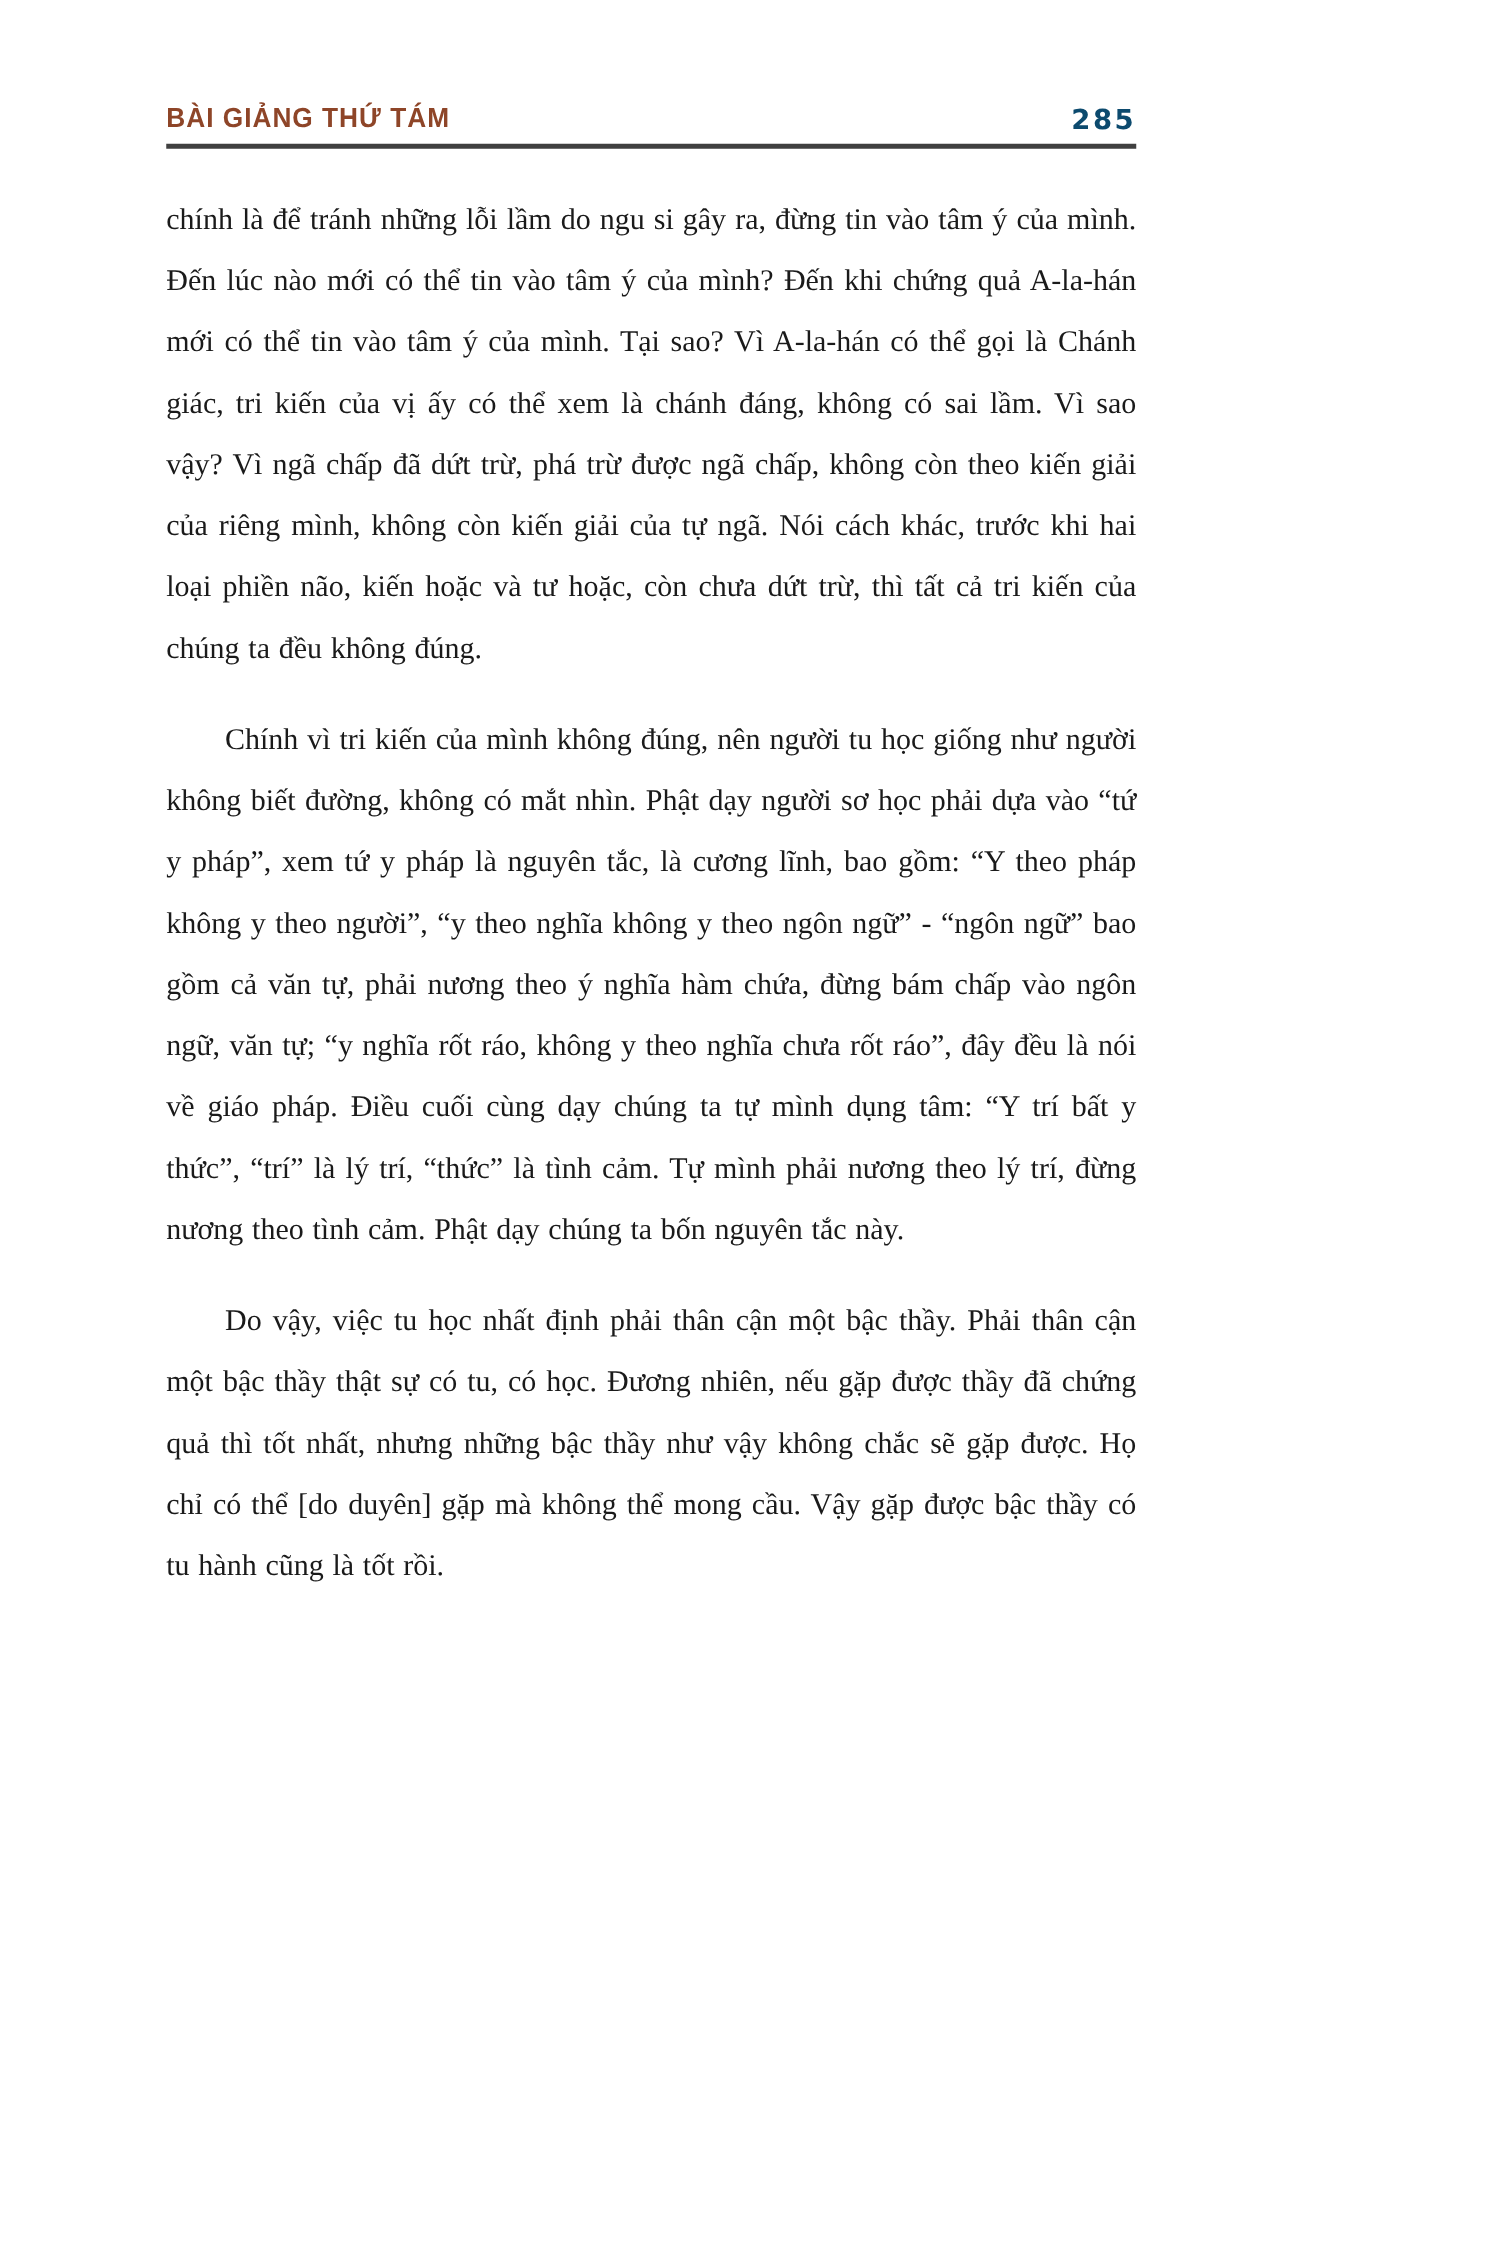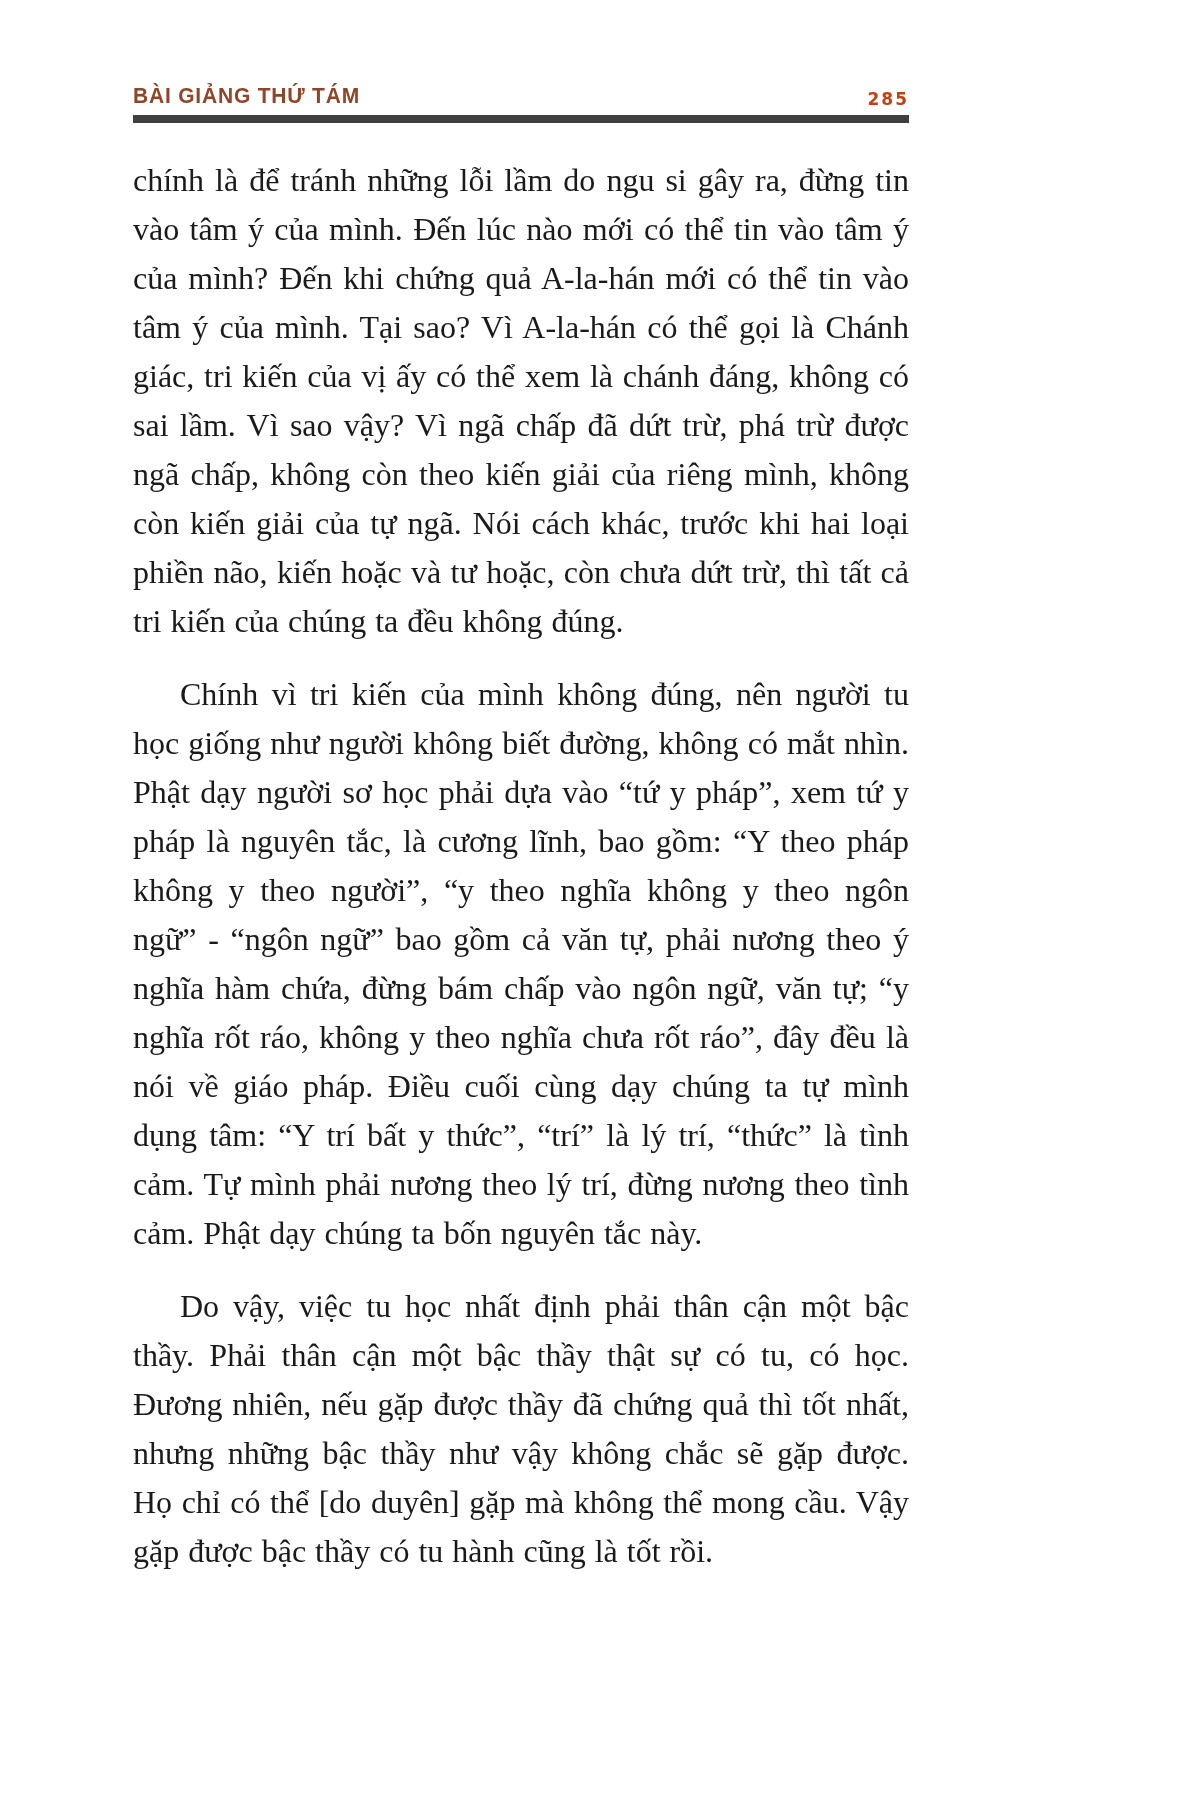--- a/index.html
+++ b/index.html
@@ -21,46 +21,46 @@
   .content {
     position: absolute;
     left: 133px;
     top: 84px;
     width: 776px;
   }
   .page-header {
     display: flex;
     justify-content: space-between;
     align-items: flex-end;
-    border-bottom: 8px solid #404040;
+    border-bottom: 4px solid #404040;
     padding-bottom: 7px;
   }
   .chapter-title {
     font-family: "Liberation Sans", sans-serif;
     font-weight: bold;
     font-size: 21px;
     letter-spacing: 0.8px;
     color: #8e4528;
     transform: scaleY(1.05);
     transform-origin: bottom left;
   }
   .page-number {
     font-family: "DejaVu Sans", sans-serif;
     font-weight: bold;
-    font-size: 17px;
+    font-size: 22px;
     letter-spacing: 2px;
-    color: #c2410c;
+    color: #0c4a6e;
     line-height: 1;
   }
   .body-text {
     margin-top: 33px;
     color: #1a1a1a;
   }
   .body-text p {
-    font-size: 32px;
+    font-size: 24px;
     line-height: 49px;
     text-align: justify;
     text-indent: 47px;
     margin-bottom: 24px;
     word-spacing: 1px;
   }
   .body-text p.no-indent {
     text-indent: 0;
   }
   .body-text p:last-child {

